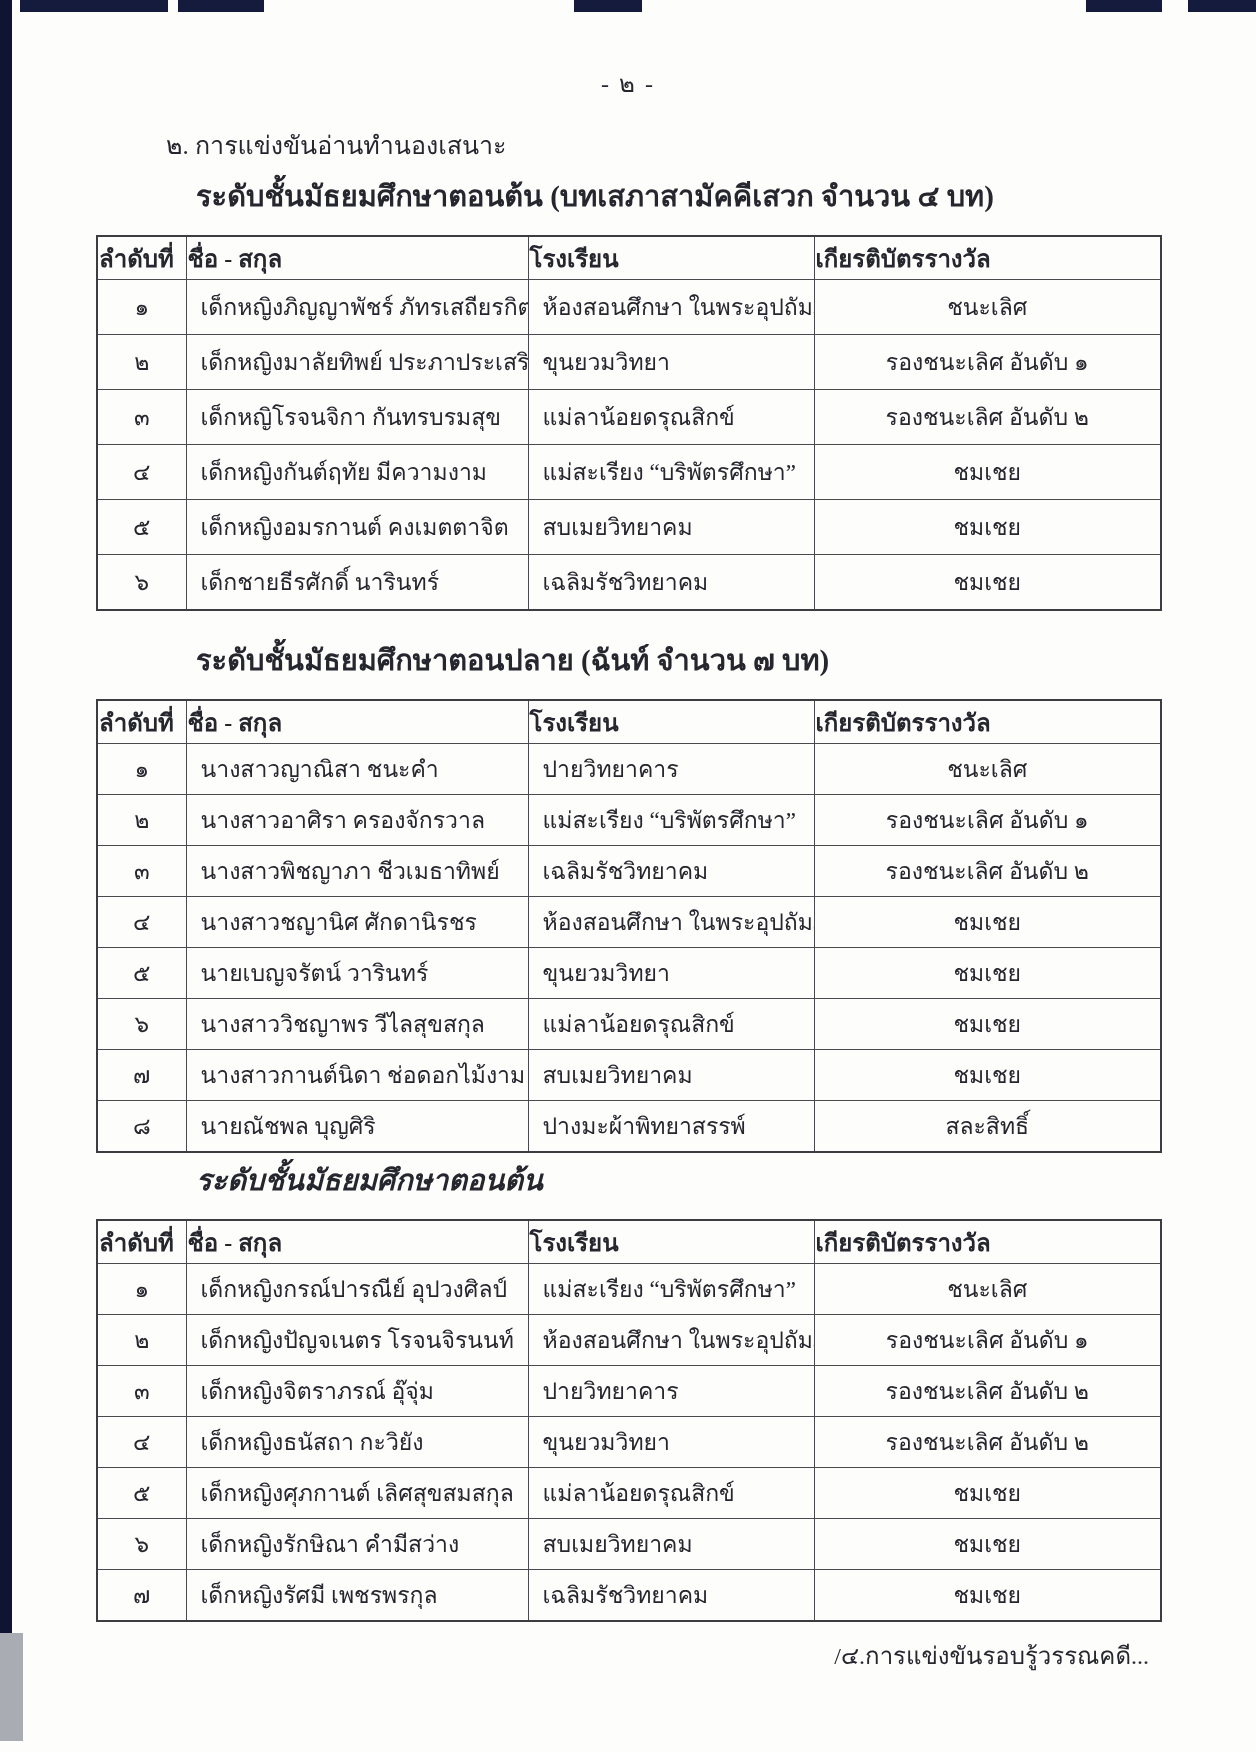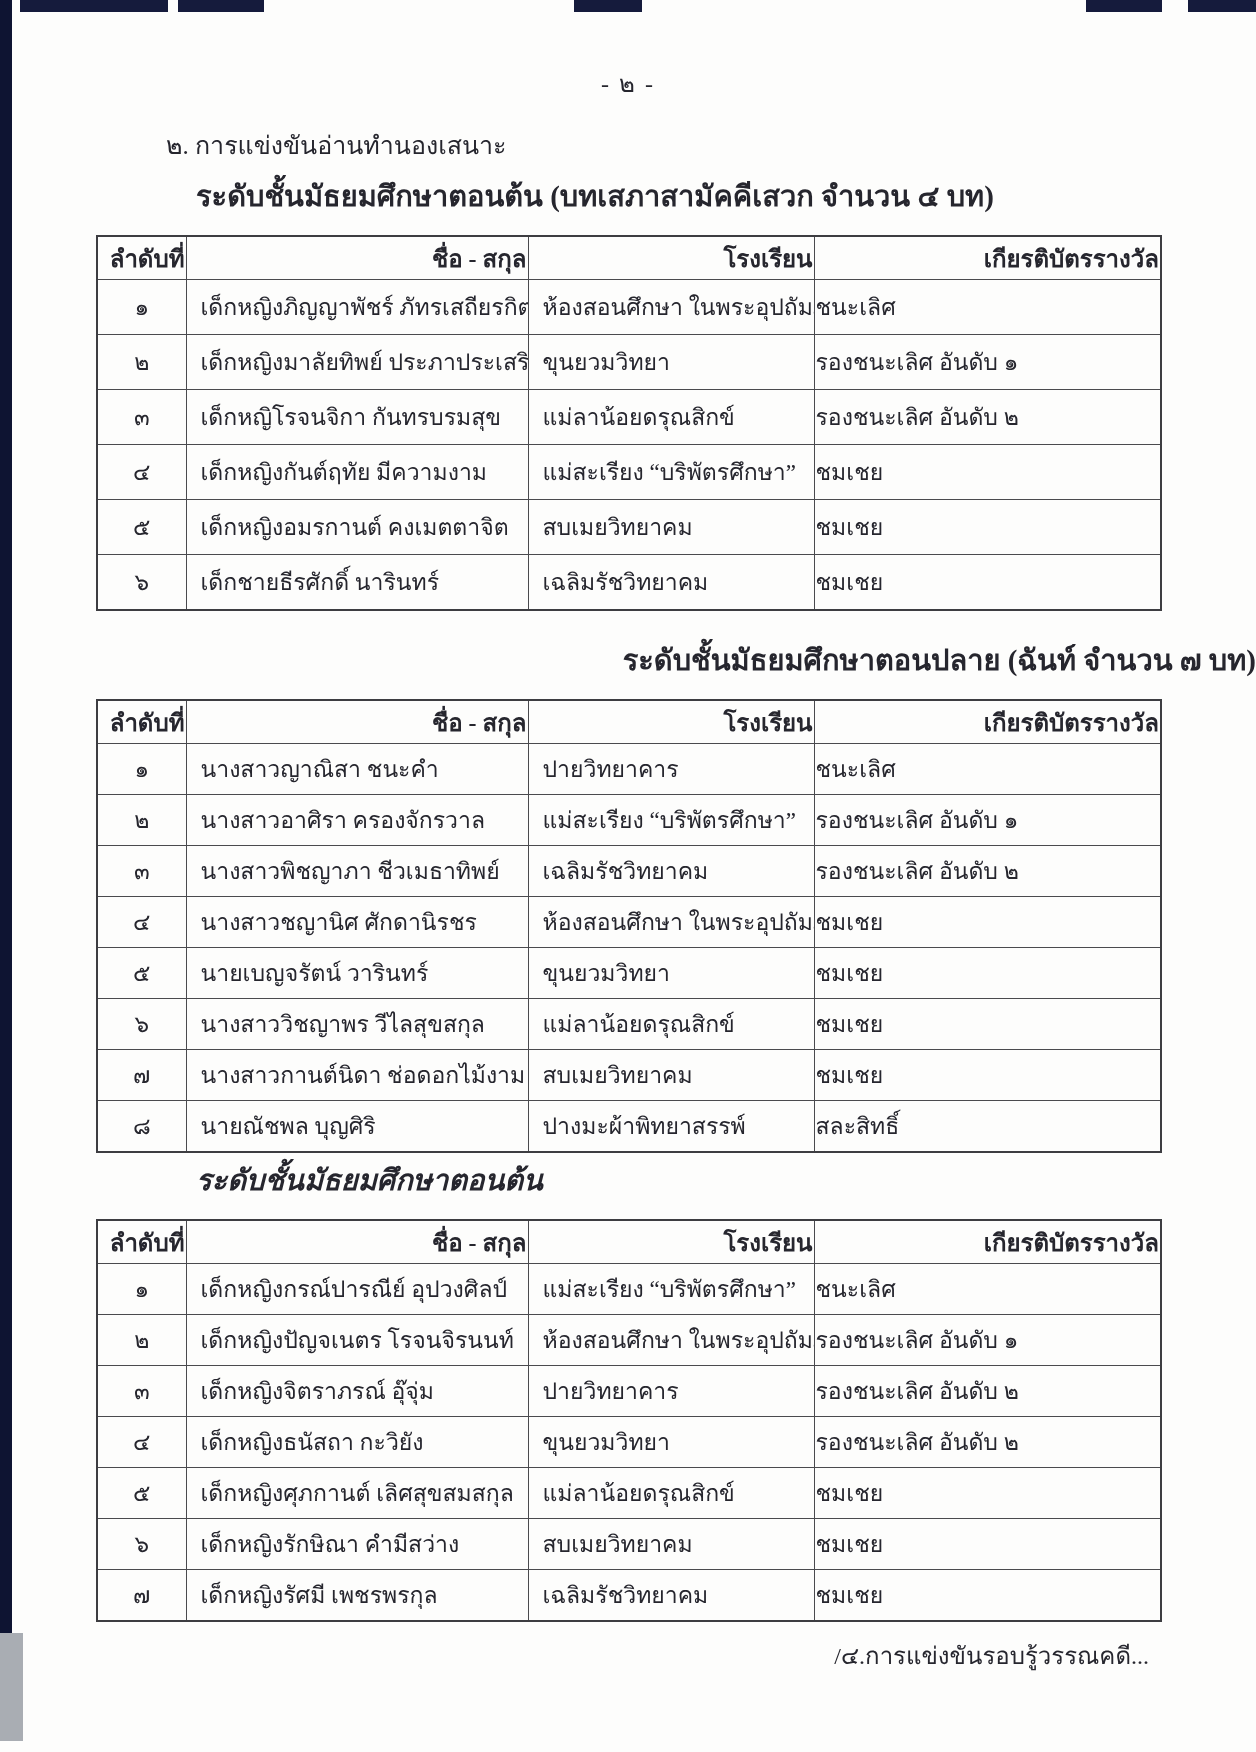--- a/index.html
+++ b/index.html
@@ -62,28 +62,28 @@
   }
   table.results th, table.results td {
     border: 1px solid #4a4a4e;
     font-size: 23px;
     overflow: hidden;
     white-space: nowrap;
   }
   table.results th {
     height: 40px;
     font-weight: bold;
-    text-align: right;
+    text-align: left;
     font-size: 24px;
   }
   table.results td { height: 52px; vertical-align: middle; }
   table.results.compact td { height: 48px; }
   td.c0 { text-align: center; }
   td.c1, td.c2 { text-align: left; padding-left: 14px; }
-  td.c3 { }
+  td.c3 { text-align: center; }
 
   .footer-note {
     position: absolute;
     top: 1636px;
     right: 107px;
     font-size: 24px;
   }
 </style>
 </head>
 <body>
@@ -151,21 +151,21 @@
         </tr>
         <tr>
           <td class="c0">๖</td>
           <td class="c1">เด็กชายธีรศักดิ์  นารินทร์</td>
           <td class="c2">เฉลิมรัชวิทยาคม</td>
           <td class="c3">ชมเชย</td>
         </tr>
       </tbody>
   </table>
 
-  <div class="sub-heading" style="margin-top:26px;text-align:right;">ระดับชั้นมัธยมศึกษาตอนปลาย (ฉันท์ จำนวน ๗ บท)</div>
+  <div class="sub-heading" style="margin-top:26px;">ระดับชั้นมัธยมศึกษาตอนปลาย (ฉันท์ จำนวน ๗ บท)</div>
 
   <table class="results compact">
     <colgroup>
       <col style="width:89px">
         <col style="width:342px">
         <col style="width:286px">
         <col style="width:347px">
     </colgroup>
     <thead>
       <tr>

